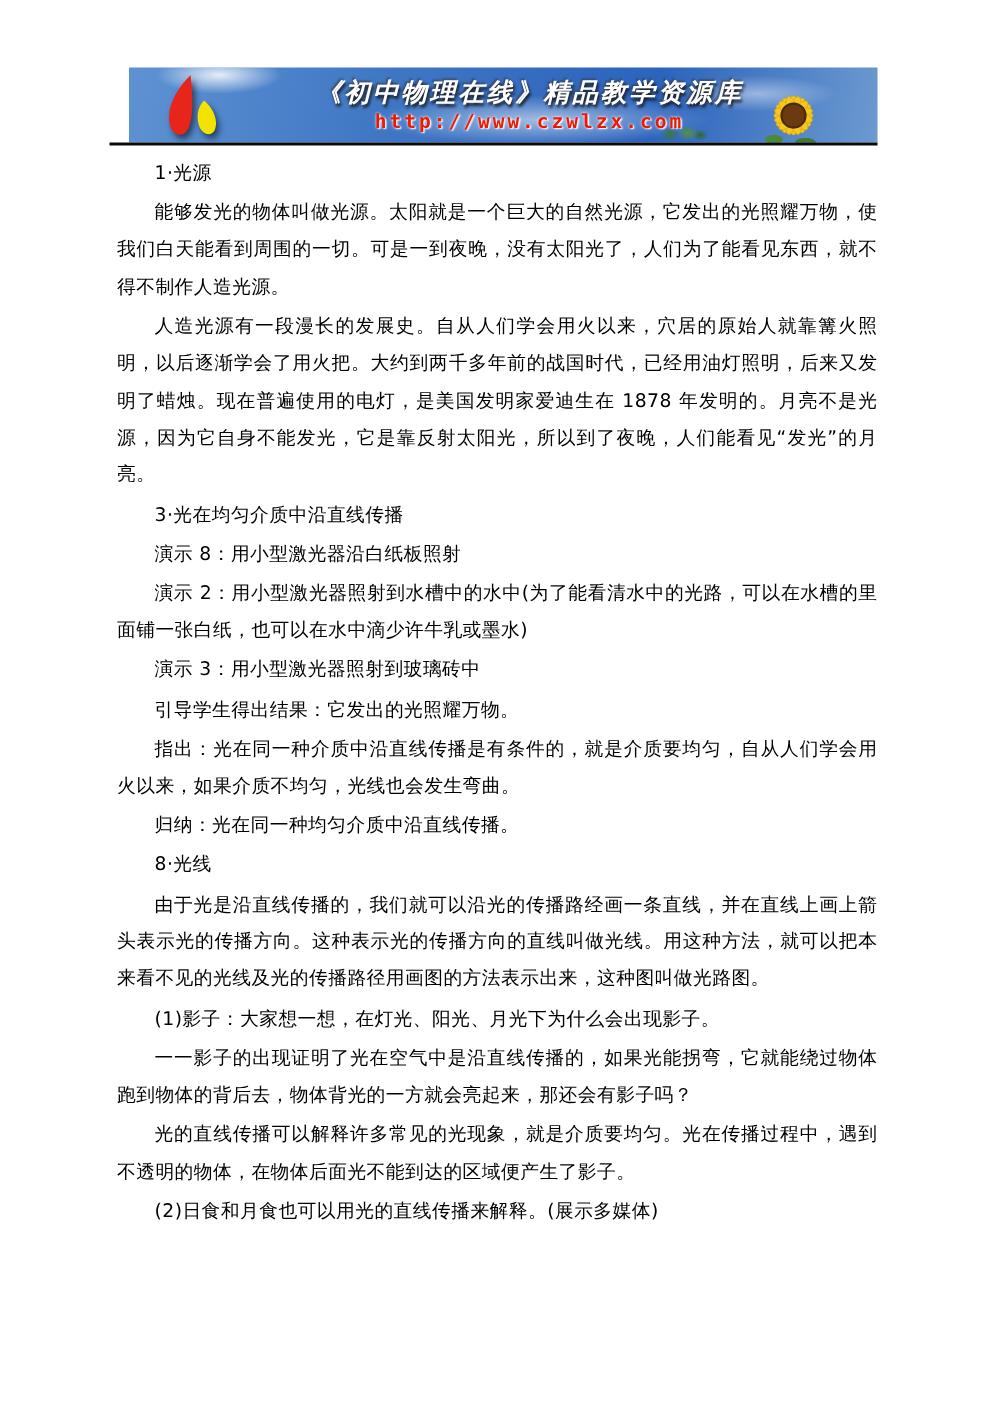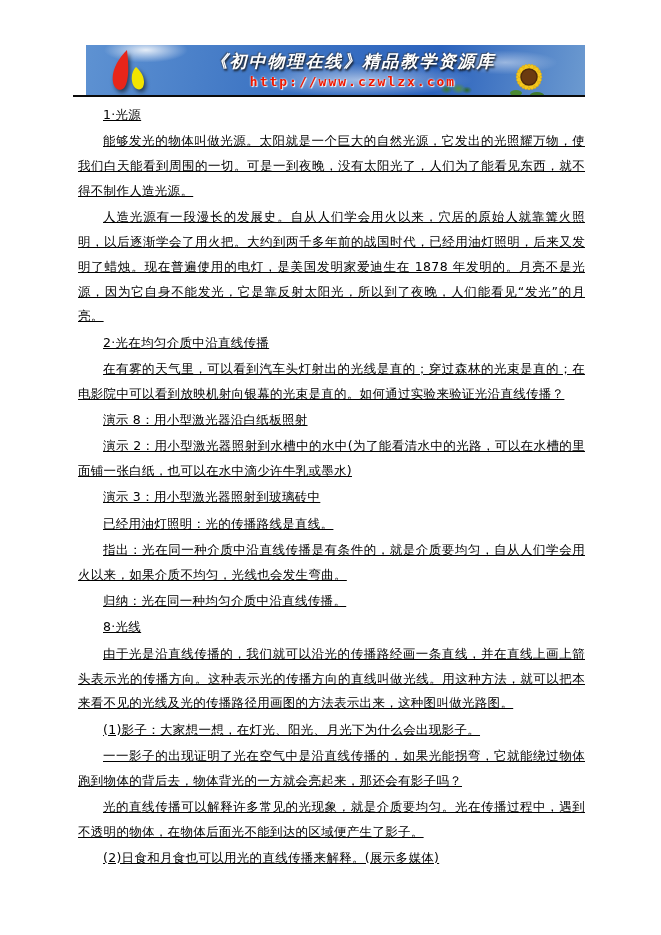--- a/index.html
+++ b/index.html
@@ -58,21 +58,20 @@
     color: #000000;
   }
   .doc p {
     margin: 0 0 1.5px 0;
     font-size: 12.5px;
     line-height: 24.8px;
     text-align: justify;
     text-indent: 2em;
     letter-spacing: .3px;
     word-break: break-all;
-    text-decoration: underline;
   }
 </style>
 </head>
 <body>
 
 <div class="page">
 
   <div class="banner">
     <svg class="banner-logo" viewBox="0 0 58 46" style="filter: drop-shadow(2px 3px 2px rgba(0,0,0,.55));">
       <path d="M27 1 C18 10 11 22 13 33 C14 40 20 43 24 39 C29 33 29 18 27 1 Z" fill="#e8251a"></path>
@@ -107,26 +106,25 @@
 
     <div class="plant"></div>
   </div>
 
   <div class="header-rule"></div>
 
   <div class="doc">
     <p>1·光源</p>
     <p>能够发光的物体叫做光源。太阳就是一个巨大的自然光源，它发出的光照耀万物，使我们白天能看到周围的一切。可是一到夜晚，没有太阳光了，人们为了能看见东西，就不得不制作人造光源。</p>
     <p>人造光源有一段漫长的发展史。自从人们学会用火以来，穴居的原始人就靠篝火照明，以后逐渐学会了用火把。大约到两千多年前的战国时代，已经用油灯照明，后来又发明了蜡烛。现在普遍使用的电灯，是美国发明家爱迪生在 1878 年发明的。月亮不是光源，因为它自身不能发光，它是靠反射太阳光，所以到了夜晚，人们能看见“发光”的月亮。</p>
-    <p>2·光在均匀介质中沿直线传播</p>
-    <p>在有雾的天气里，可以看到汽车头灯射出的光线是直的；穿过森林的光束是直的；在电影院中可以看到放映机射向银幕的光束是直的。如何通过实验来验证光沿直线传播？</p>
+    <p>3·光在均匀介质中沿直线传播</p>
     <p>演示 8：用小型激光器沿白纸板照射</p>
     <p>演示 2：用小型激光器照射到水槽中的水中(为了能看清水中的光路，可以在水槽的里面铺一张白纸，也可以在水中滴少许牛乳或墨水)</p>
     <p>演示 3：用小型激光器照射到玻璃砖中</p>
-    <p>已经用油灯照明：光的传播路线是直线。</p>
+    <p>引导学生得出结果：它发出的光照耀万物。</p>
     <p>指出：光在同一种介质中沿直线传播是有条件的，就是介质要均匀，自从人们学会用火以来，如果介质不均匀，光线也会发生弯曲。</p>
     <p>归纳：光在同一种均匀介质中沿直线传播。</p>
     <p>8·光线</p>
     <p>由于光是沿直线传播的，我们就可以沿光的传播路经画一条直线，并在直线上画上箭头表示光的传播方向。这种表示光的传播方向的直线叫做光线。用这种方法，就可以把本来看不见的光线及光的传播路径用画图的方法表示出来，这种图叫做光路图。</p>
     <p>(1)影子：大家想一想，在灯光、阳光、月光下为什么会出现影子。</p>
     <p>一一影子的出现证明了光在空气中是沿直线传播的，如果光能拐弯，它就能绕过物体跑到物体的背后去，物体背光的一方就会亮起来，那还会有影子吗？</p>
     <p>光的直线传播可以解释许多常见的光现象，就是介质要均匀。光在传播过程中，遇到不透明的物体，在物体后面光不能到达的区域便产生了影子。</p>
     <p>(2)日食和月食也可以用光的直线传播来解释。(展示多媒体)</p>
   </div>
 

